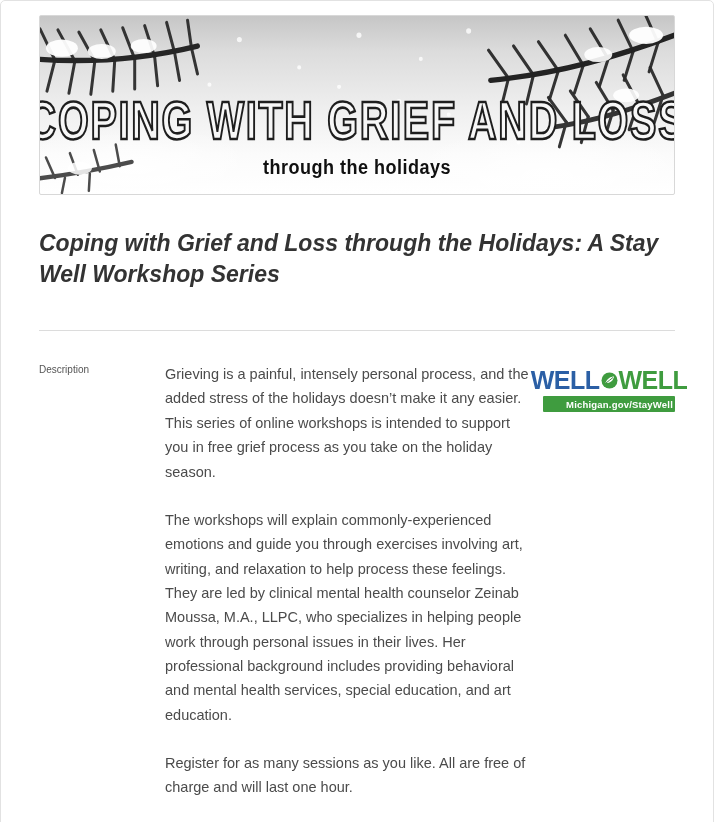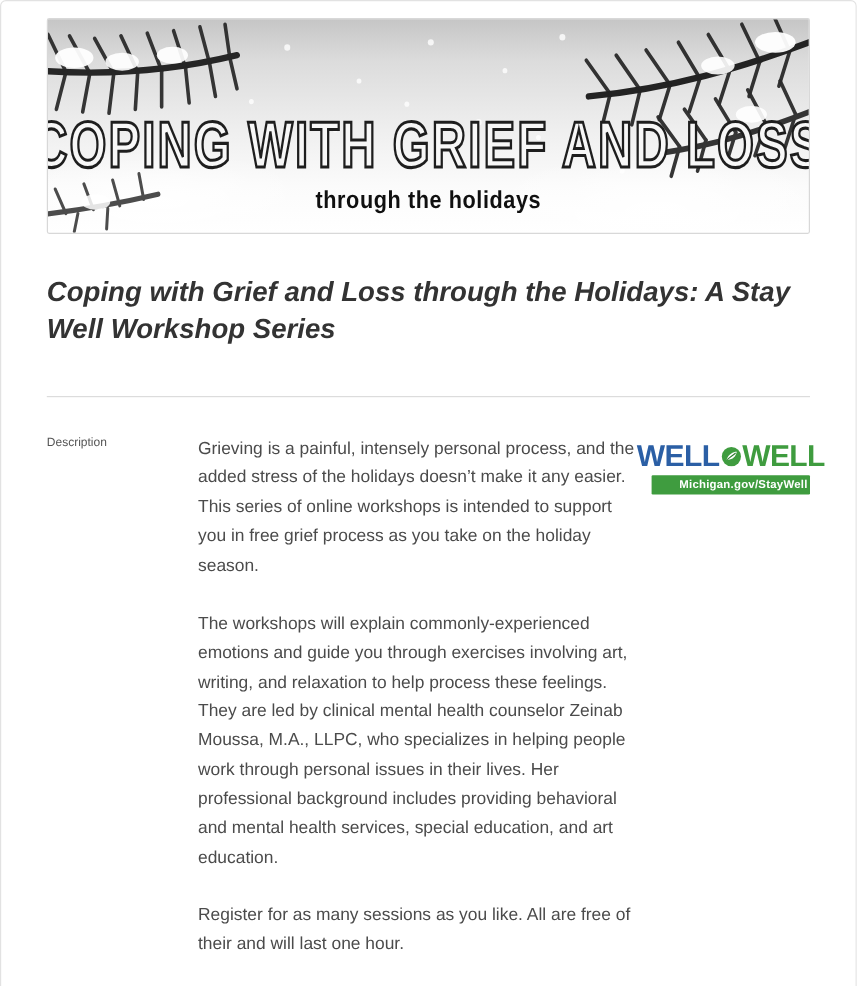--- a/index.html
+++ b/index.html
@@ -223,21 +223,21 @@
   <h1 class="page-title">Coping with Grief and Loss through the Holidays: A Stay Well Workshop Series</h1>
 
   <hr class="divider">
 
   <div class="desc-row">
     <div class="desc-label">Description</div>
 
     <div class="desc-body">
       <p>Grieving is a painful, intensely personal process, and the added stress of the holidays doesn’t make it any easier. This series of online workshops is intended to support you in free grief process as you take on the holiday season.</p>
       <p>The workshops will explain commonly-experienced emotions and guide you through exercises involving art, writing, and relaxation to help process these feelings. They are led by clinical mental health counselor Zeinab Moussa, M.A., LLPC, who specializes in helping people work through personal issues in their lives. Her professional background includes providing behavioral and mental health services, special education, and art education.</p>
-      <p>Register for as many sessions as you like. All are free of their and will last one hour.</p>
+      <p>Register for as many sessions as you like. All are free of charge and will last one hour.</p>
       <p>To fully participate, be sure to have plain paper, a pen or pencil, and markers or crayons on hand.</p>
     </div>
 
     <div class="logo-wrap">
       <div class="logo-top">
         <span class="logo-stay">WELL</span>
         <span class="logo-icon">
           <svg width="17" height="17" viewBox="0 0 17 17">
             <circle cx="8.5" cy="8.5" r="8" fill="#3f9c3f"></circle>
             <path d="M4.5 11 C 6 6.5, 10 4.5, 13 4.5 C 12 9, 9 11.5, 4.5 11 Z" fill="#ffffff"></path>

